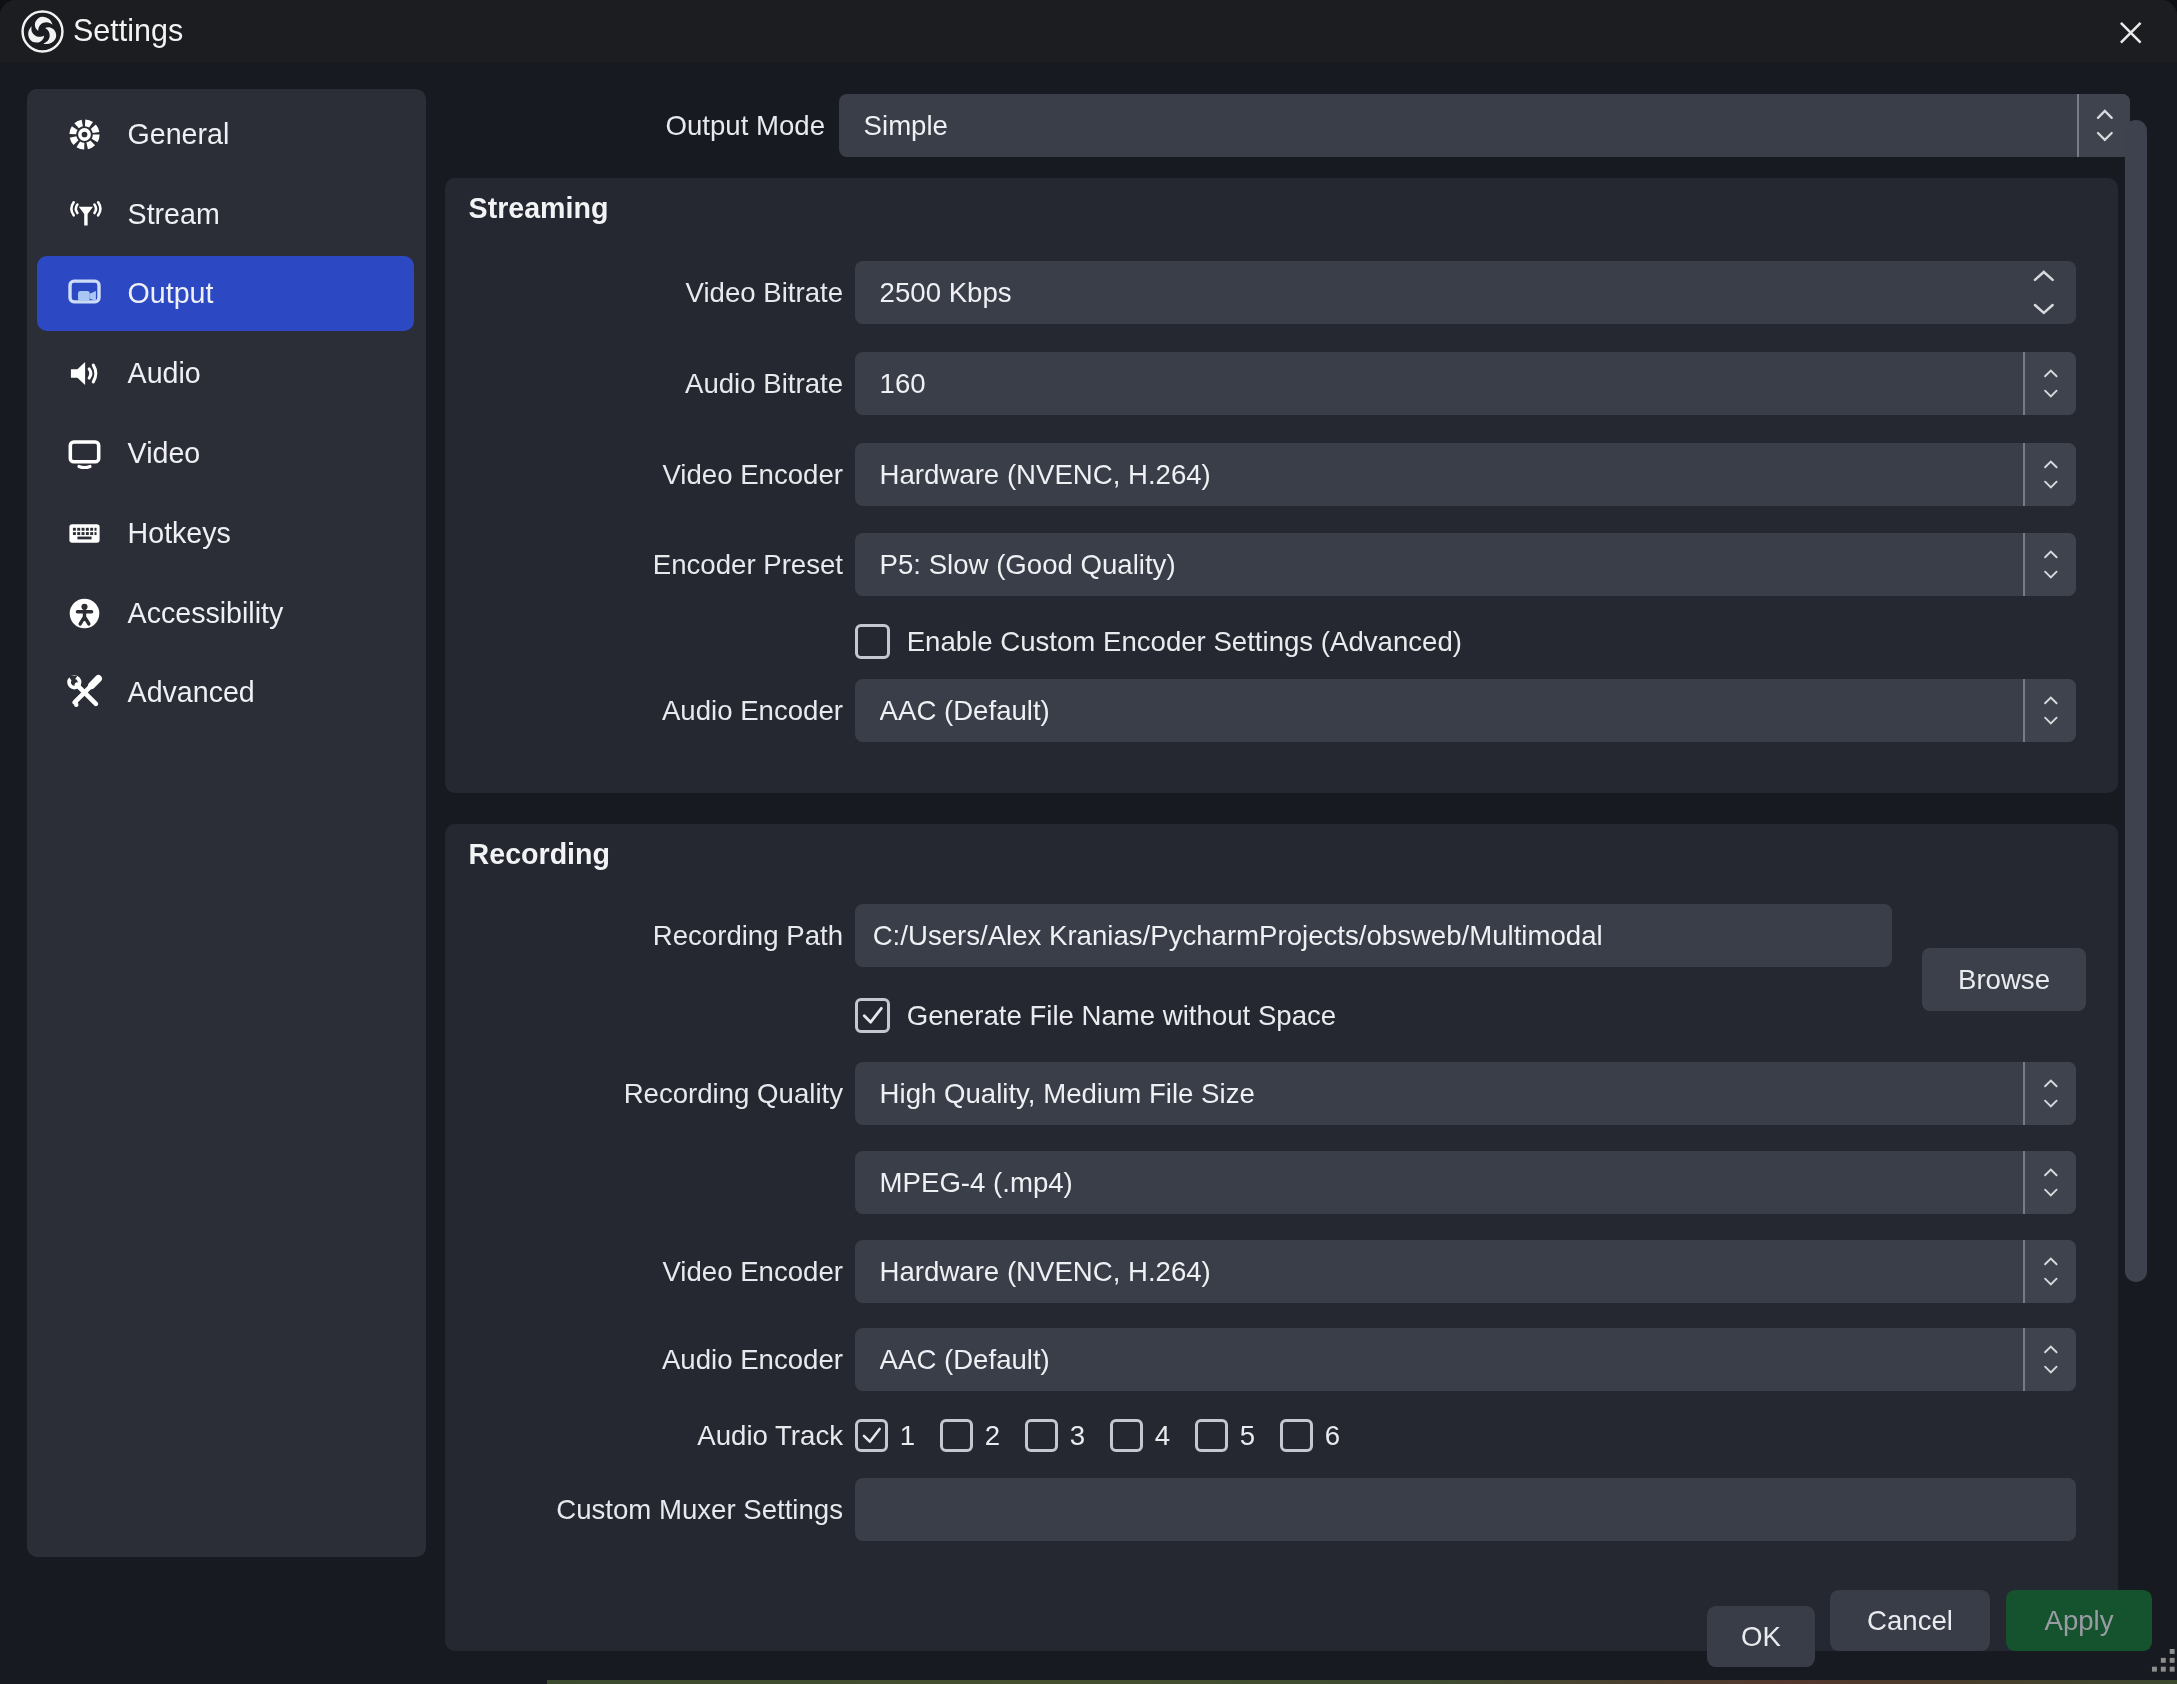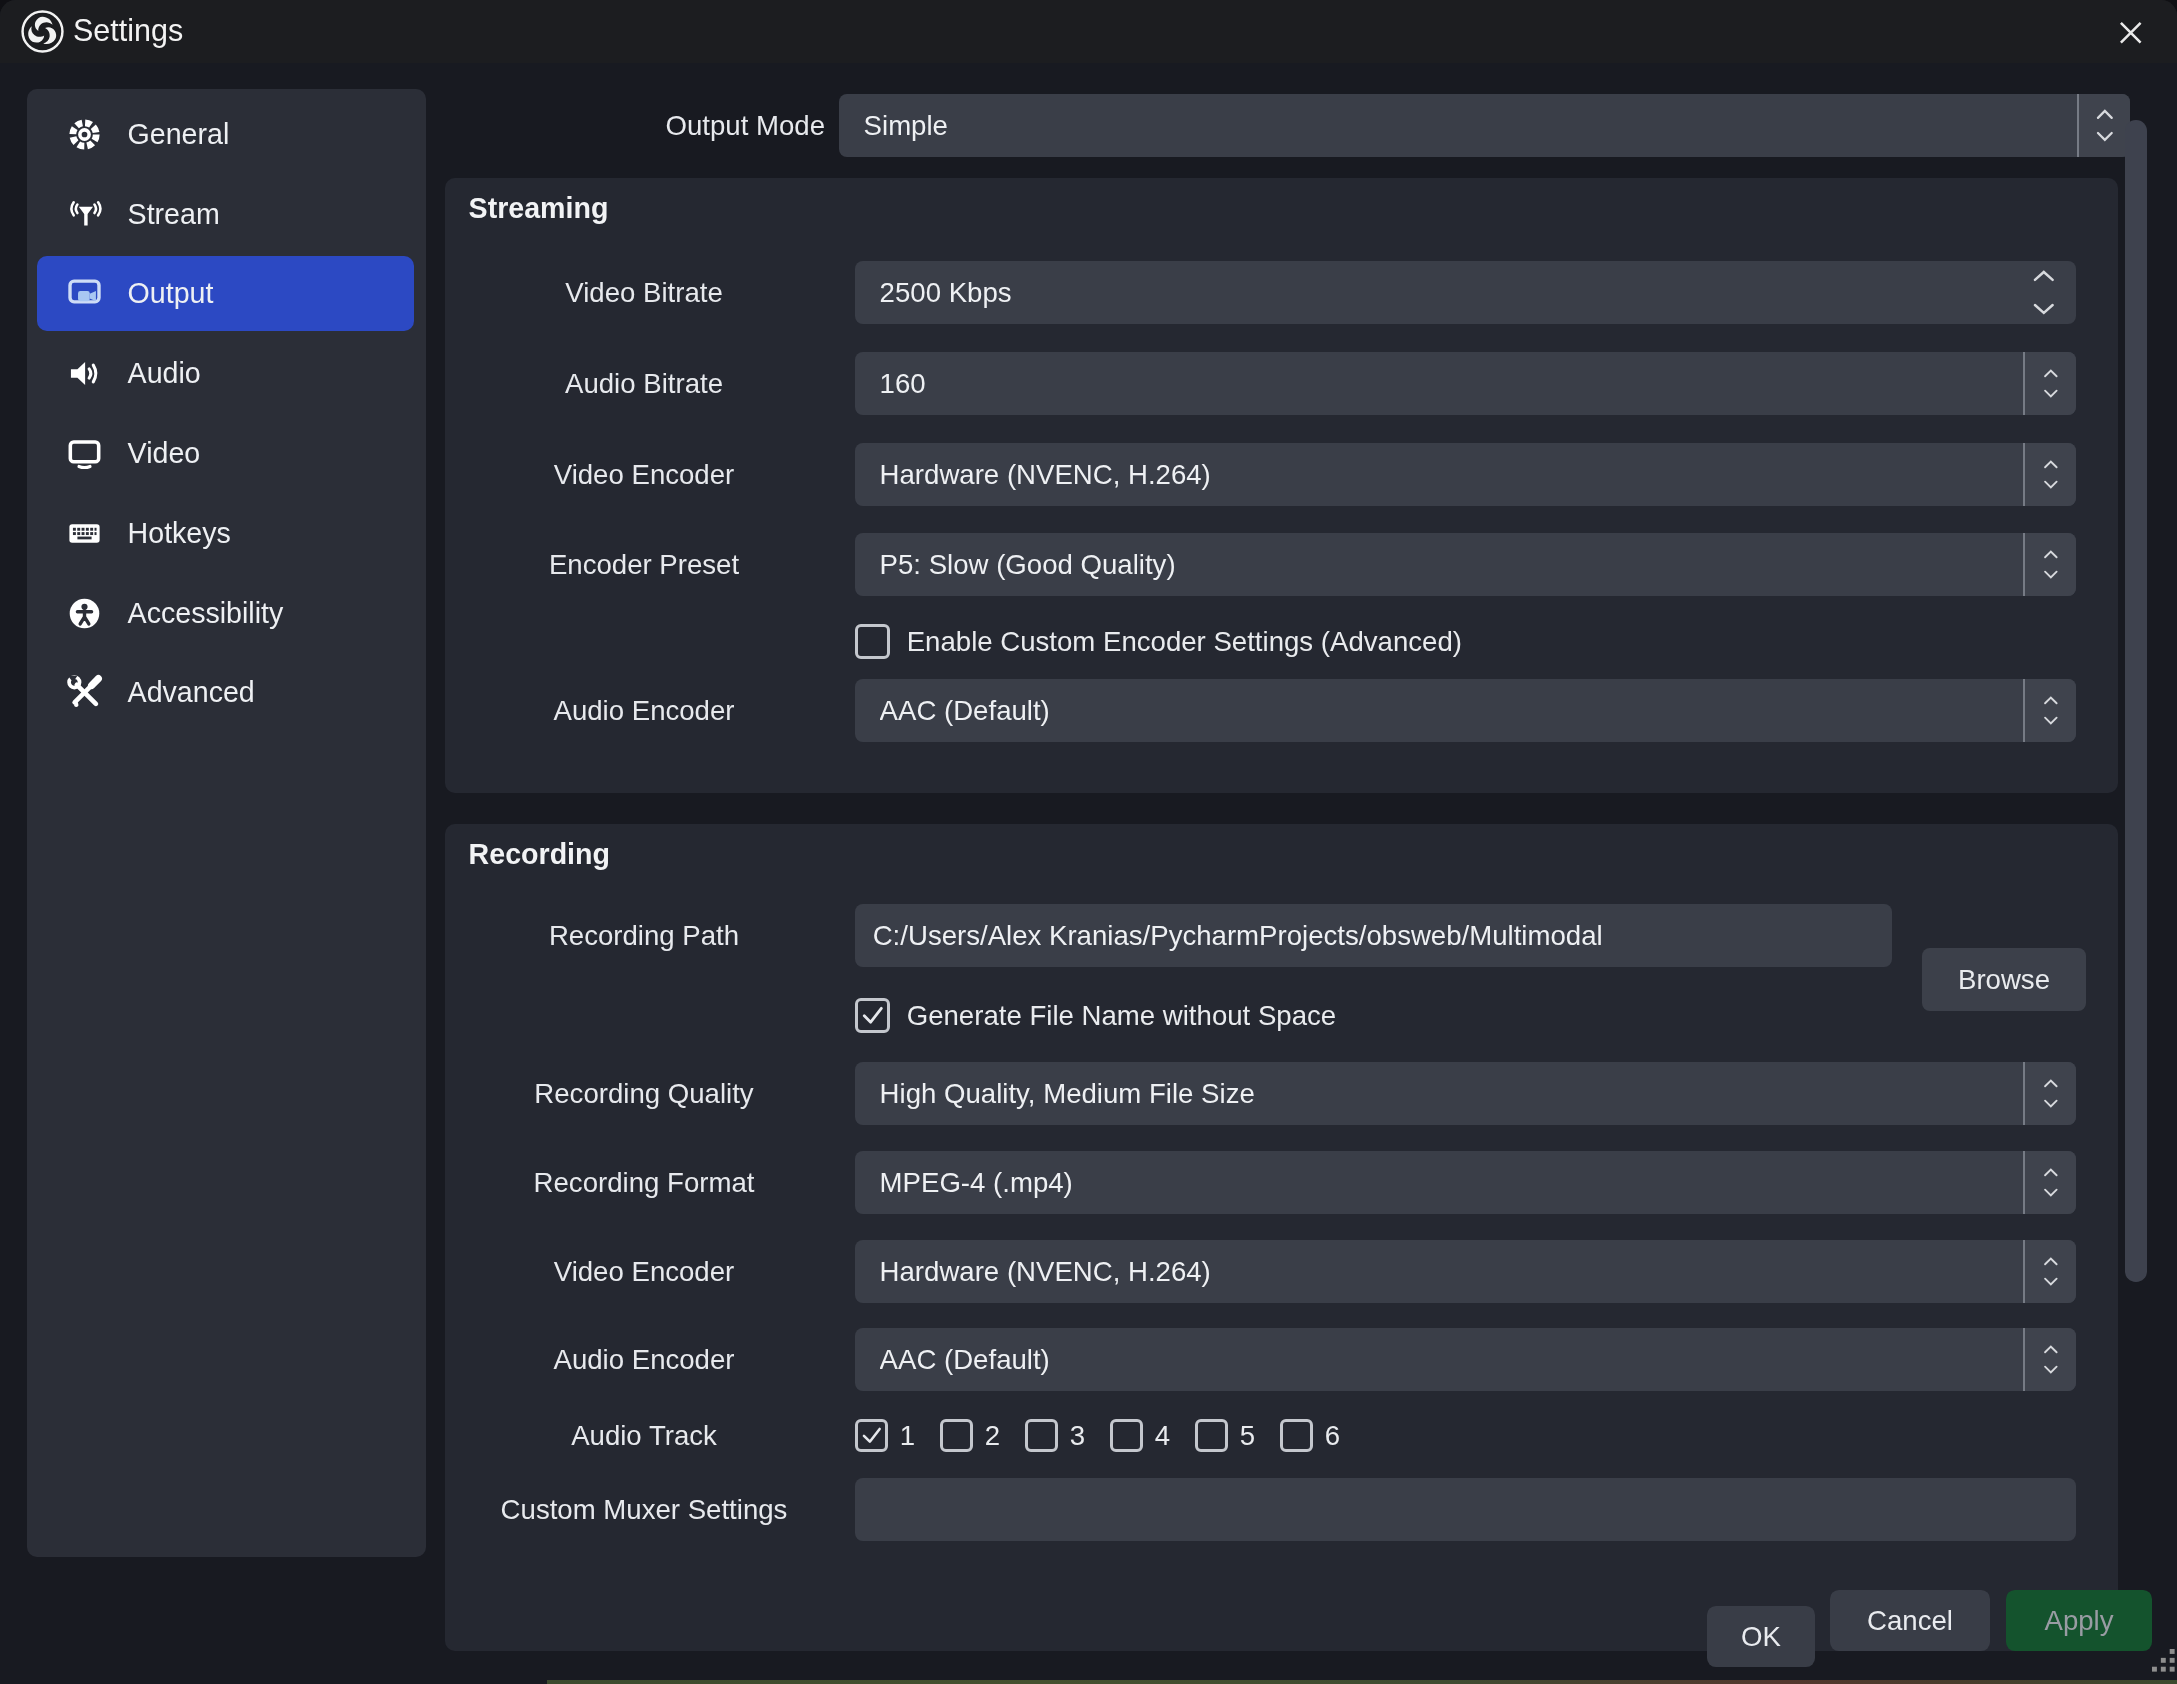--- a/index.html
+++ b/index.html
@@ -31,21 +31,21 @@
              font-size:27.6px;color:#eef0f3;white-space:nowrap;overflow:hidden;}
   .spin-seg{position:absolute;right:0;top:0;bottom:0;width:51px;border-left:2px solid #767b85;
             display:flex;flex-direction:column;align-items:center;justify-content:center;gap:10.8px;
             background:#3f434d;border-radius:0 7.9px 7.9px 0;}
   .num-arrows{position:absolute;right:15.8px;top:0;bottom:0;width:33px;display:flex;
               flex-direction:column;align-items:center;justify-content:center;gap:19.7px;}
 
   .panel{position:absolute;left:445px;width:1673px;background:#252831;border-radius:9.9px;}
   .panel-title{position:absolute;left:23.6px;top:13.8px;font-size:28.6px;font-weight:bold;color:#f2f3f5;}
   .prow{position:absolute;left:0;right:0;height:63px;}
-  .prow .fl{position:absolute;left:0;top:0;width:398px;text-align:center;}
+  .prow .fl{position:absolute;left:0;top:0;width:398px;}
   .prow .ctrl{position:absolute;left:410px;right:42px;top:0;height:63px;}
 
   .checkbox{width:35px;height:35px;border:3px solid #c4c7cd;border-radius:5.9px;box-sizing:border-box;
             display:flex;align-items:center;justify-content:center;background:transparent;flex:none;}
   .cbrow{position:absolute;display:flex;align-items:center;height:37px;}
   .cb-label{margin-left:16.7px;font-size:27.6px;color:#e9ebee;white-space:nowrap;}
 
   .track-group{display:flex;align-items:center;width:85px;flex:none;}
   .track-num{margin-left:11.8px;font-size:27.6px;color:#e9ebee;}
 
@@ -323,21 +323,20 @@
               <polyline points="3,10 10,3 17,10" fill="none" stroke="#d7d9dd" stroke-width="2.3" stroke-linecap="round"></polyline>
             </svg>
           <svg width="17.7" height="9.9" viewBox="0 0 20 12">
               <polyline points="3,2 10,9 17,2" fill="none" stroke="#d7d9dd" stroke-width="2.3" stroke-linecap="round"></polyline>
             </svg>
         </span>
       </div>
     </div>
 
     <div class="prow" style="top:327px;">
-      <div class="field-label fl">Recording Format</div>
       <div class="select ctrl">
         <span class="sel-value">MPEG-4 (.mp4)</span>
         <span class="spin-seg">
           <svg width="17.7" height="9.9" viewBox="0 0 20 12">
               <polyline points="3,10 10,3 17,10" fill="none" stroke="#d7d9dd" stroke-width="2.3" stroke-linecap="round"></polyline>
             </svg>
           <svg width="17.7" height="9.9" viewBox="0 0 20 12">
               <polyline points="3,2 10,9 17,2" fill="none" stroke="#d7d9dd" stroke-width="2.3" stroke-linecap="round"></polyline>
             </svg>
         </span>

